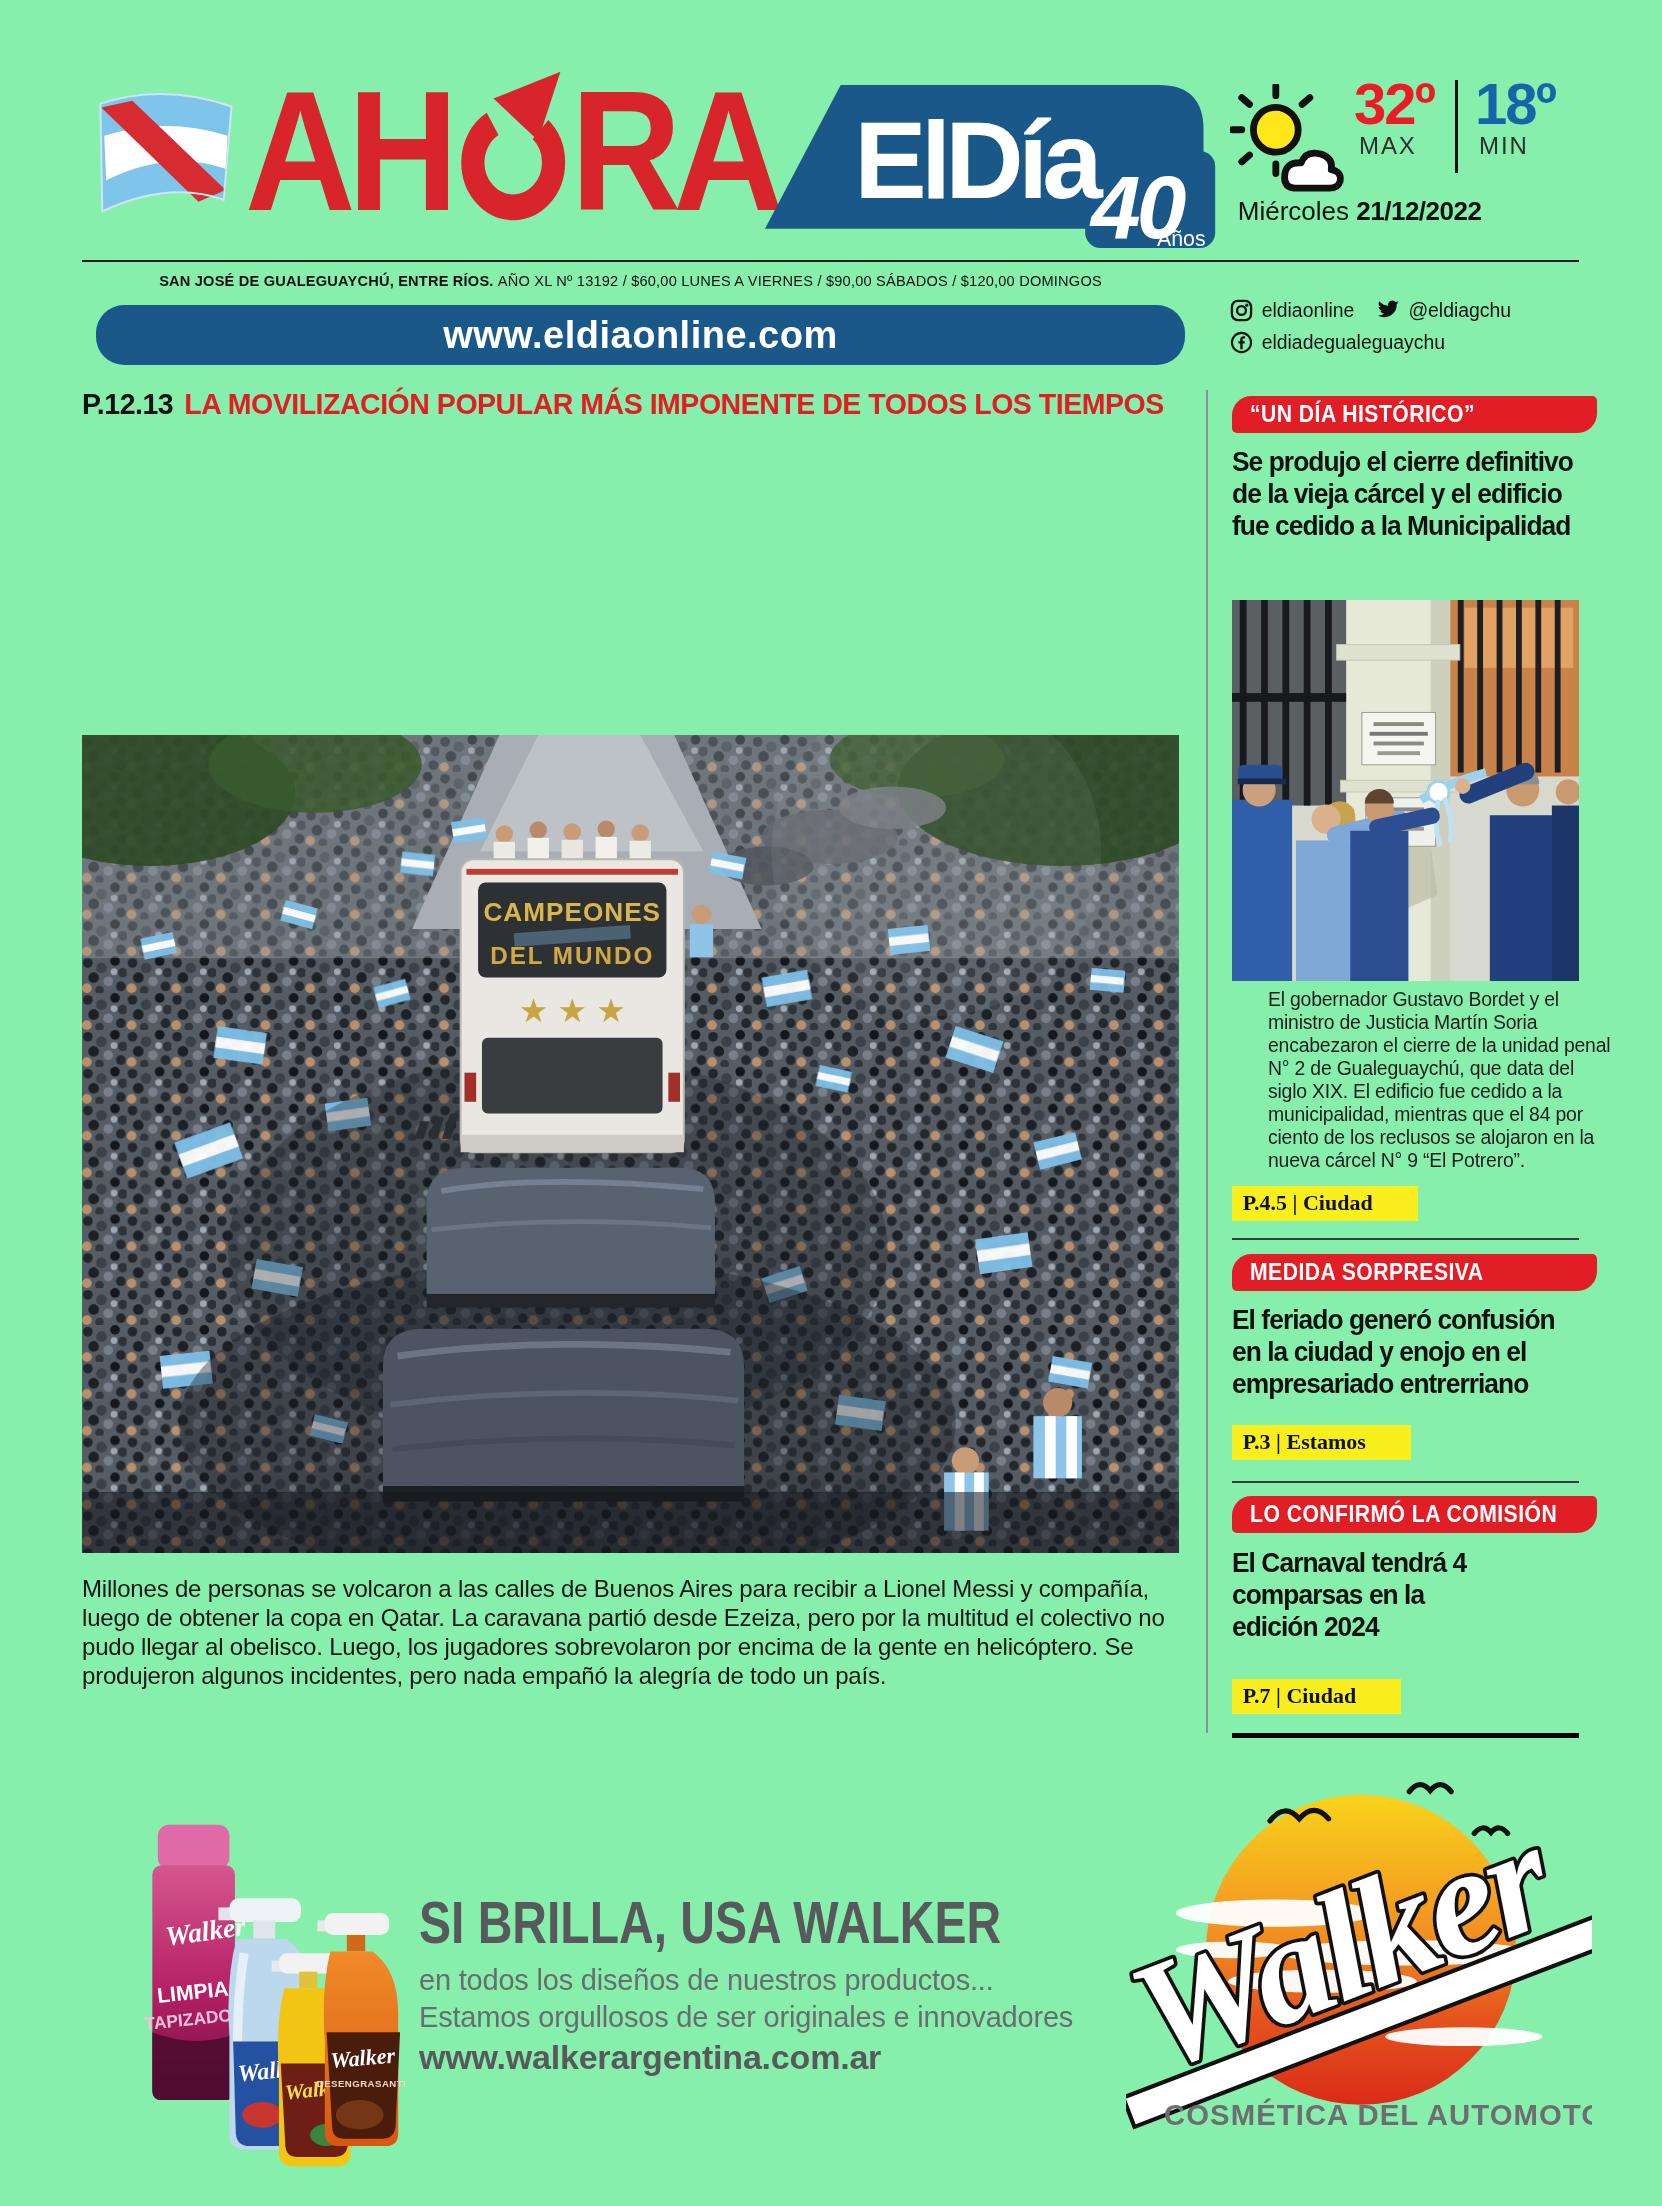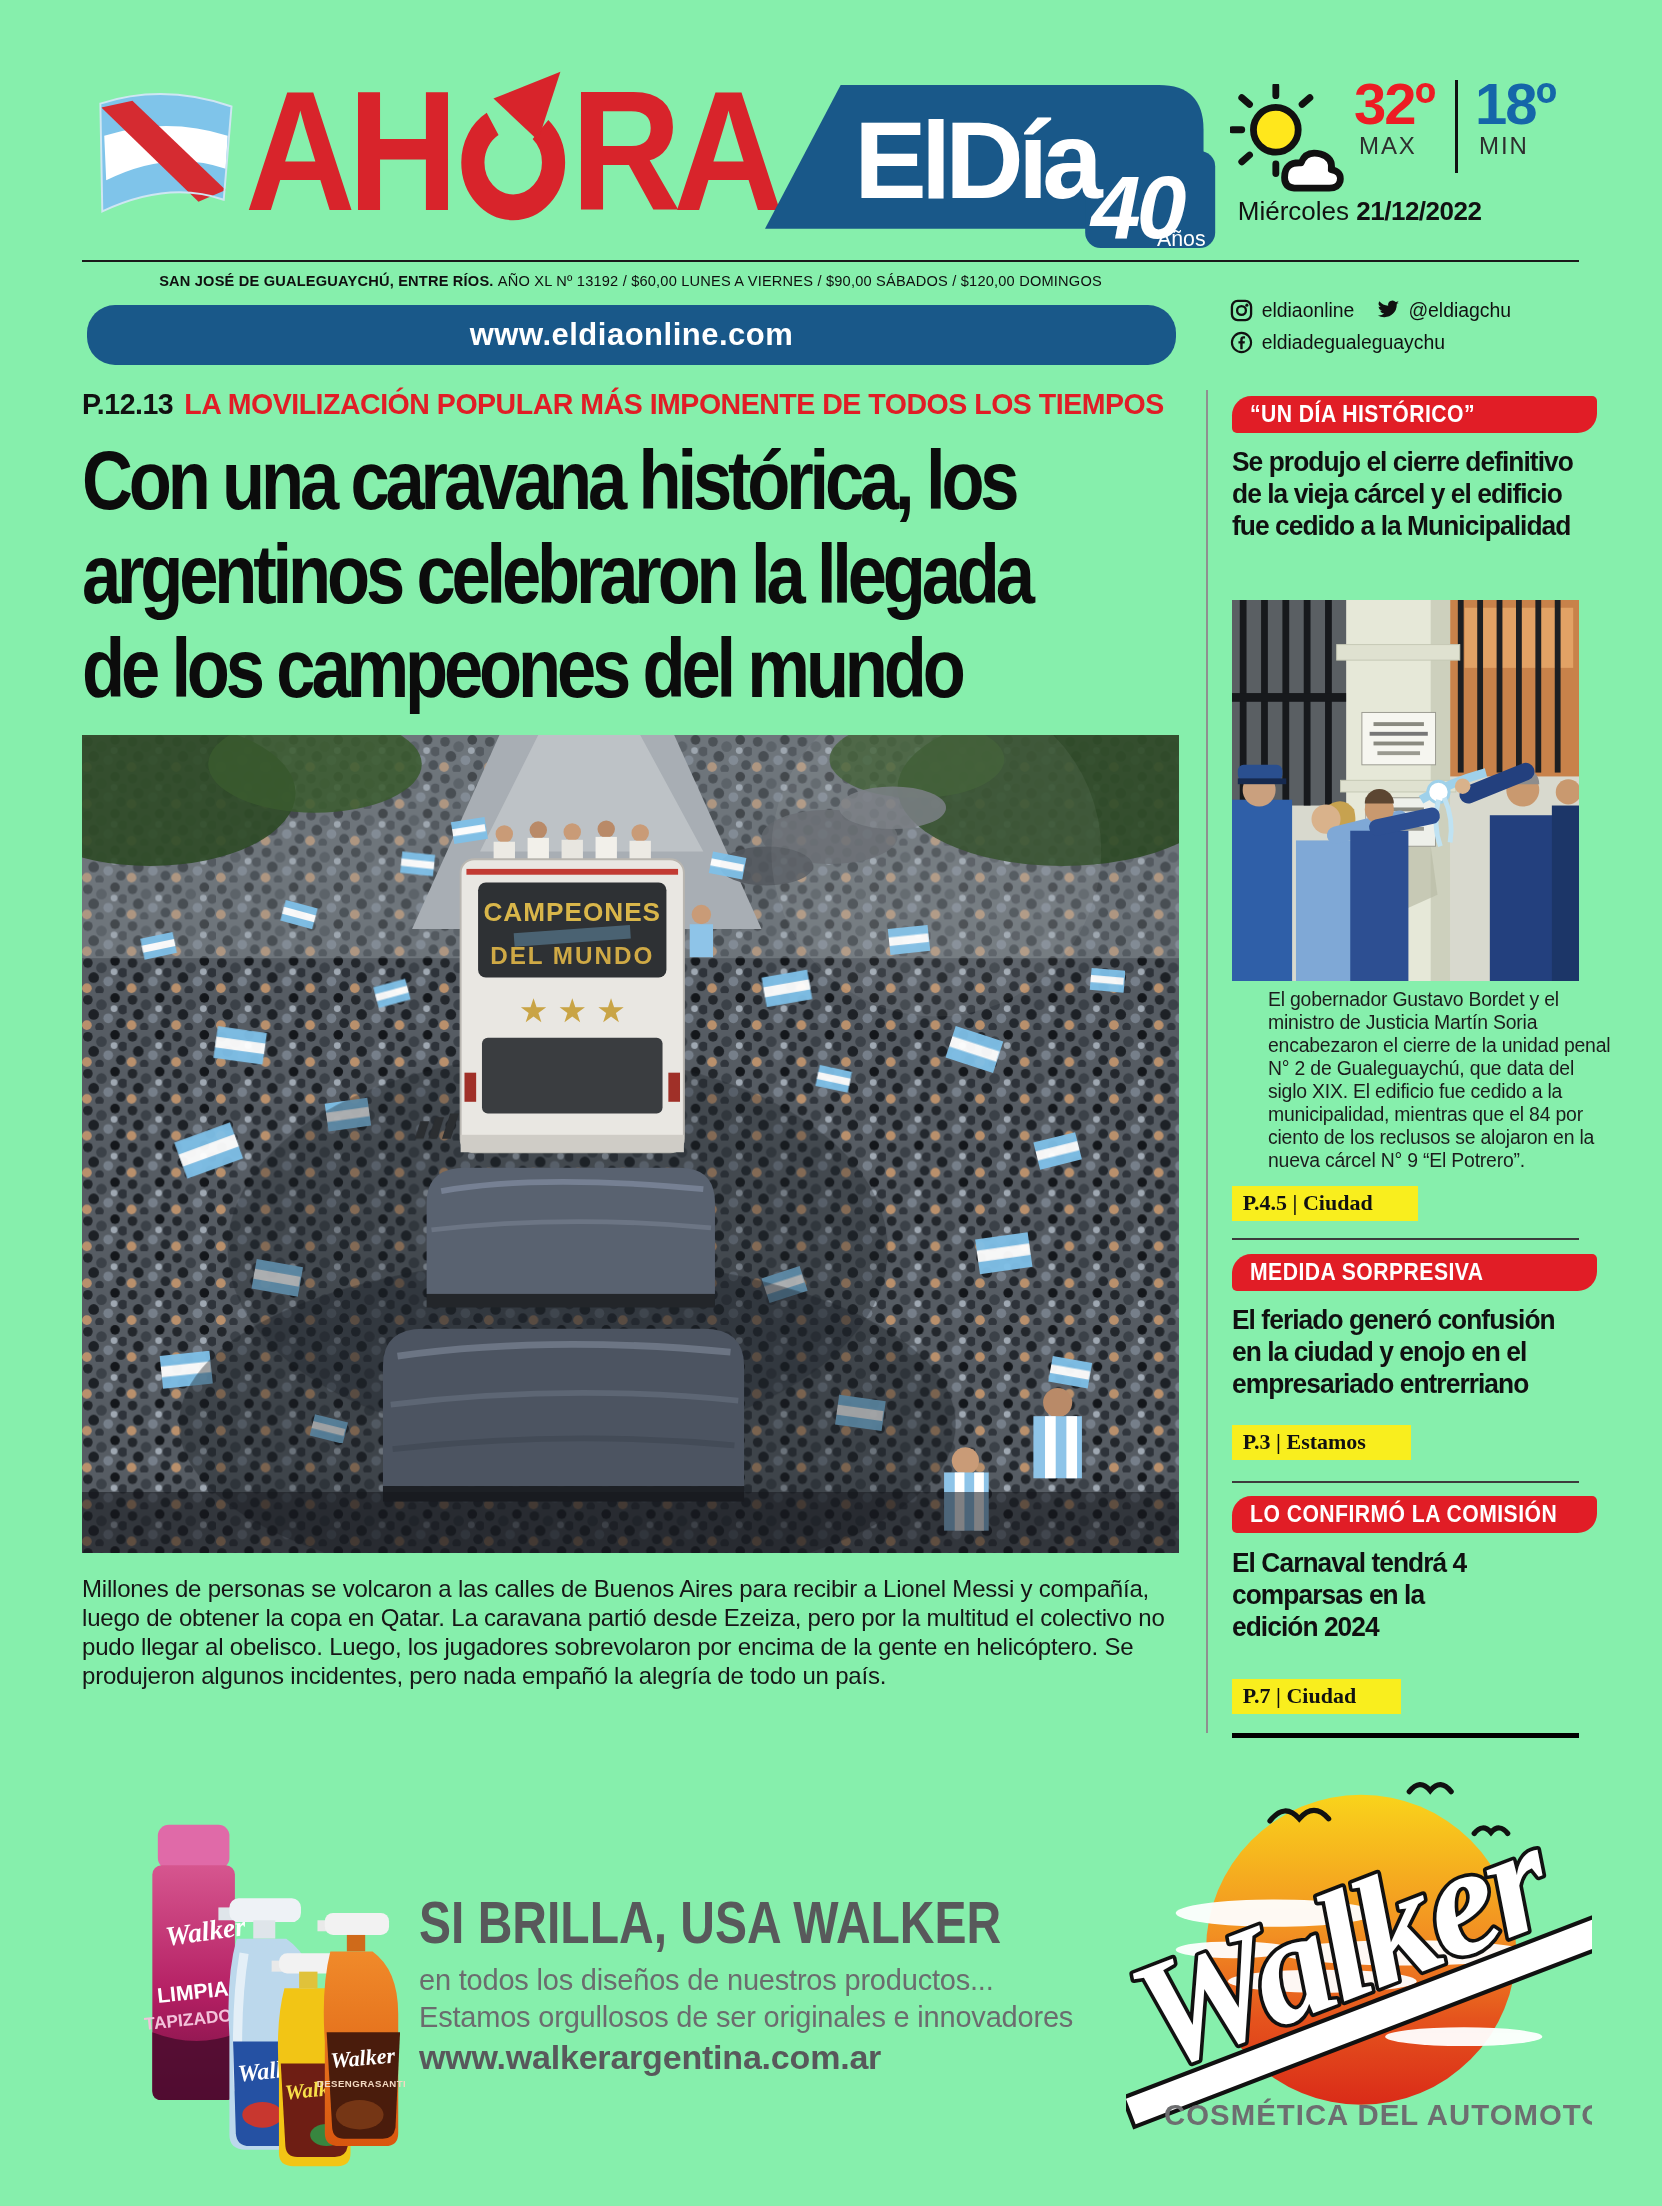--- a/index.html
+++ b/index.html
@@ -21,23 +21,23 @@
   .wbar{left:225px;top:5.8px;width:2.9px;height:93px;background:#111;}
   .wmin{left:245px;top:-3.9px;font-size:58px;font-weight:bold;color:#1566a9;letter-spacing:-1.9px;}
   .wminl{left:249px;top:58px;font-size:24px;color:#2e2e2e;letter-spacing:1.9px;}
   .wdate{left:7.8px;top:122px;font-size:26px;color:#111;white-space:nowrap;}
   .wdate b{letter-spacing:-0.5px;}
 
   .rule-top{left:82px;top:260px;width:1497px;height:1.9px;background:#1a1a1a;}
   .edition{left:82px;top:273px;width:1097px;text-align:center;font-size:14.6px;
            letter-spacing:0.2px;white-space:nowrap;color:#0f0f0f;}
   .edition .loc{font-weight:bold;}
-  .webbar{left:87px;top:305px;width:1089px;height:60px;background:#195889;border-radius:28px;
+  .webbar{left:96px;top:305px;width:1089px;height:60px;background:#195889;border-radius:28px;
           display:flex;align-items:center;justify-content:center;color:#fff;
-          font-size:31px;font-weight:bold;letter-spacing:0.5px;}
+          font-size:38px;font-weight:bold;letter-spacing:0.5px;}
   .social{left:1230px;top:299px;width:361px;font-size:19.4px;color:#111;}
   .social .row{display:flex;align-items:center;gap:8.7px;margin-bottom:8.7px;}
   .social svg{flex:0 0 auto;}
 
   
   .kicker{left:82px;top:387px;font-size:30px;font-weight:bold;letter-spacing:-0.5px;
           transform:scaleX(.95);transform-origin:0 0;white-space:nowrap;}
   .kicker .pg{color:#111;margin-right:11.6px;}
   .kicker .kt{color:#e11d26;}
   .headline{left:82px;top:434px;width:1097px;}
@@ -150,25 +150,20 @@
         <path fill="#111" d="M13.2,19v-6h2l.4-2.4h-2.4V9c0-.8.3-1.3 1.3-1.3h1.2V5.6a14,14,0,0,0-1.8-.1c-1.9,0-3.2,1.1-3.2,3.2v1.9H8.8V13h1.9v6Z"></path>
       </svg>
       <span>eldiadegualeguaychu</span>
     </div>
   </div>
 
   <div class="abs kicker">
     <span class="pg">P.12.13</span><span class="kt">LA MOVILIZACIÓN POPULAR MÁS IMPONENTE DE TODOS LOS TIEMPOS</span>
   </div>
 
-  <div class="abs headline">
-    <div class="hline">Con una caravana histórica, los</div>
-    <div class="hline">argentinos celebraron la llegada</div>
-    <div class="hline">de los campeones del mundo</div>
-  </div>
 
   <svg class="abs mainphoto" viewBox="0 0 1130 843" preserveAspectRatio="none">
     <defs>
       <pattern id="crowdP" width="46" height="38" patternUnits="userSpaceOnUse">
         <rect width="46" height="38" fill="#565c63"></rect>
         <circle cx="6" cy="7" r="5" fill="#23272c"></circle>
         <circle cx="20" cy="12" r="5.5" fill="#3b4148"></circle>
         <circle cx="34" cy="5" r="5" fill="#14171b"></circle>
         <circle cx="42" cy="17" r="5" fill="#2e333a"></circle>
         <circle cx="12" cy="22" r="5.5" fill="#1d2126"></circle>

